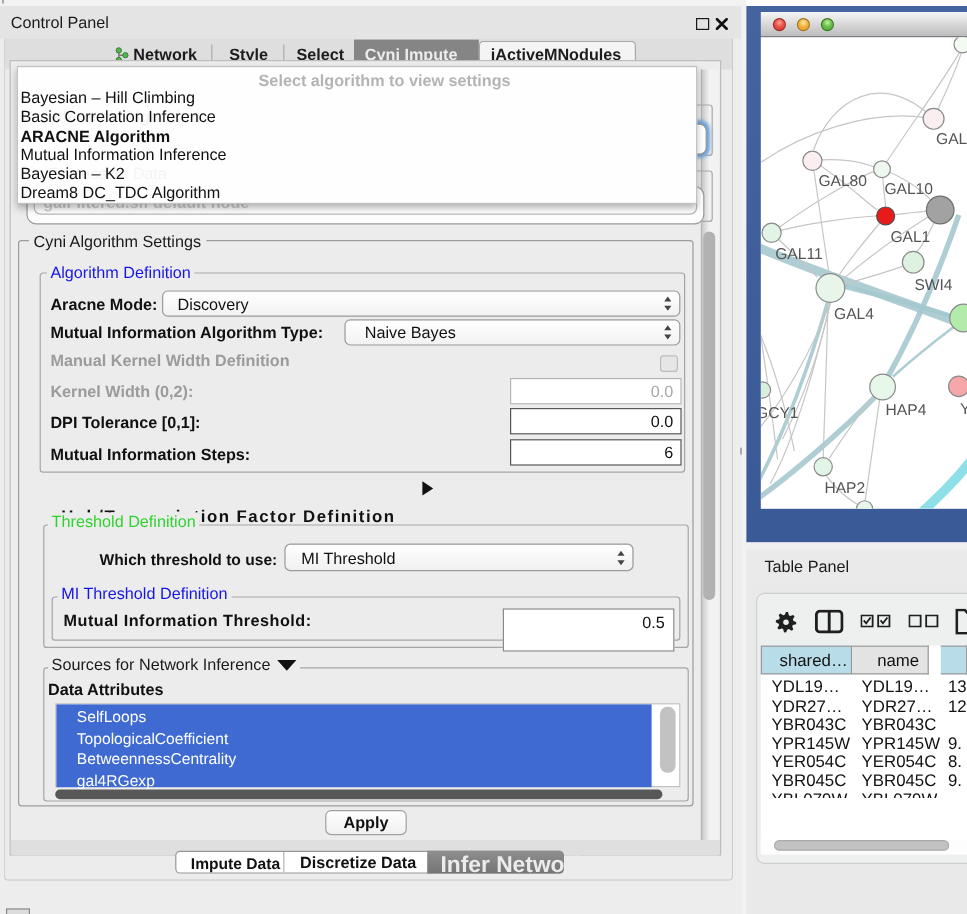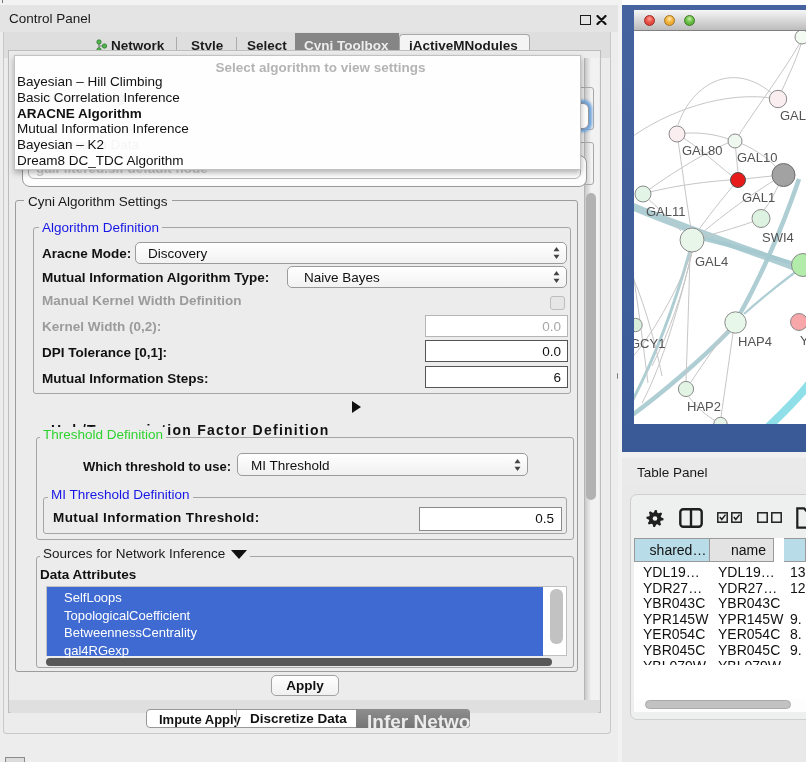--- a/index.html
+++ b/index.html
@@ -31,21 +31,21 @@
   <circle cx="4" cy="3" r="2.2" fill="#53b552" stroke="#2e7d2e" stroke-width="0.8"></circle>
   <circle cx="4" cy="11" r="2.2" fill="#53b552" stroke="#2e7d2e" stroke-width="0.8"></circle>
   <circle cx="9.5" cy="7" r="2.2" fill="#53b552" stroke="#2e7d2e" stroke-width="0.8"></circle>
 </svg>
 <div class="abs" style="left:111px;top:38px;font-size:13.5px;font-weight:bold;color:#1c1c1c;">Network</div>
 <div class="abs" style="left:176px;top:37px;width:1px;height:17px;background:#ababab;"></div>
 <div class="abs" style="left:191px;top:38px;font-size:13.5px;font-weight:bold;color:#1c1c1c;">Style</div>
 <div class="abs" style="left:236px;top:37px;width:1px;height:17px;background:#ababab;"></div>
 <div class="abs" style="left:247px;top:38px;font-size:13.5px;font-weight:bold;color:#1c1c1c;">Select</div>
 <div class="abs" style="left:295px;top:33px;width:104px;height:25px;background:#858585;"></div>
-<div class="abs" style="left:304px;top:38px;font-size:13.5px;font-weight:bold;color:#ededed;">Cyni Toolbox</div>
+<div class="abs" style="left:304px;top:38px;font-size:13.5px;font-weight:bold;color:#ededed;">Cyni Impute</div>
 <div class="abs" style="left:399px;top:34px;width:131px;height:24px;background:#f4f4f4;border:1px solid #a8a8a8;border-bottom:none;border-radius:4px 4px 0 0;"></div>
 <div class="abs" style="left:409px;top:38px;font-size:13.5px;font-weight:bold;color:#1c1c1c;">jActiveMNodules</div>
 
 <div class="abs" style="left:8px;top:50px;width:593px;height:663px;border:1px solid #bdbdbd;background:#ececec;"></div>
 
 <div class="abs" style="left:584px;top:58px;width:15px;height:652px;background:linear-gradient(to right,#cacaca,#f2f2f2 45%,#f2f2f2);border-left:1px solid #b5b5b5;"></div>
 <div class="abs" style="left:586px;top:193px;width:10px;height:307px;background:#b2b2b2;border-radius:5px;"></div>
 
 <div class="abs" style="left:300px;top:87px;width:294px;height:43px;border:1px solid #a8a8a8;border-radius:3px;"></div>
 <div class="abs" style="left:300px;top:142px;width:294px;height:43px;border:1px solid #a8a8a8;border-radius:3px;"></div>
@@ -103,39 +103,39 @@
 <div class="abs" style="left:251px;top:458px;font-size:13.5px;color:#111;">MI Threshold</div>
 <svg class="abs" style="left:513px;top:458px;" width="9" height="14" viewBox="0 0 9 14">
     <path d="M4.5 1 L7.5 5.2 L1.5 5.2 Z" fill="#444"></path>
     <path d="M4.5 13 L7.5 8.8 L1.5 8.8 Z" fill="#444"></path>
   </svg>
 
 <div class="abs" style="left:43px;top:497px;width:524px;height:37px;border:1px solid #a5a5a5;border-radius:3px;"></div>
 <div class="abs" style="left:48px;top:487px;background:#ececec;padding:0 3px;font-size:13.5px;color:#1616e6;">MI Threshold Definition</div>
 
 <div class="abs b" style="left:53px;top:510px;font-size:13.5px;letter-spacing:0.4px;color:#111;">Mutual Information Threshold:</div>
-<div class="abs" style="left:419px;top:507px;width:143px;height:24px;background:#fff;border:1px solid #8a8a8a;text-align:right;font-size:13.5px;color:#111;padding:3px 7px 0 0;">0.5</div>
+<div class="abs" style="left:419px;top:507px;width:143px;height:36px;background:#fff;border:1px solid #8a8a8a;text-align:right;font-size:13.5px;color:#111;padding:3px 7px 0 0;">0.5</div>
 
 <div class="abs" style="left:36px;top:556px;width:538px;height:112px;border:1px solid #a5a5a5;border-radius:3px;"></div>
 <div class="abs" style="left:40px;top:546px;background:#ececec;padding:0 3px;font-size:13.5px;color:#1a1a1a;">Sources for Network Inference <span style="display:inline-block;width:0;height:0;border-left:8px solid transparent;border-right:8px solid transparent;border-top:9px solid #111;vertical-align:middle;margin-left:2px;"></span></div>
 <div class="abs b" style="left:40px;top:567px;font-size:13.5px;color:#111;">Data Attributes</div>
 
 <div class="abs" style="left:46px;top:586px;width:521px;height:70px;background:#fff;border:1px solid #c0c0c0;"></div>
 <div class="abs" style="left:47px;top:587px;width:496px;height:69px;background:#3e6ad1;"></div>
 <div class="abs" style="left:64px;top:589px;font-size:13px;color:#fff;line-height:17.5px;">SelfLoops<br>TopologicalCoefficient<br>BetweennessCentrality<br>gal4RGexp</div>
 <div class="abs" style="left:550px;top:589px;width:13px;height:55px;background:#c2c2c2;border-radius:6px;"></div>
 
 <div class="abs" style="left:46px;top:658px;width:506px;height:8px;background:#585858;border-radius:4px;"></div>
 
 <div class="abs" style="left:9px;top:700px;width:591px;height:12.5px;background:#dfdfdf;border-radius:0 0 3px 3px;"></div>
 
 <div class="abs" style="left:271px;top:675px;width:68px;height:21px;background:linear-gradient(#ffffff,#f0f0f0);border:1px solid #a2a2a2;border-radius:5px;text-align:center;font-size:13.5px;font-weight:bold;color:#111;padding-top:2px;">Apply</div>
 
 <div class="abs" style="left:146px;top:709px;width:324px;height:19px;background:#fff;border:1px solid #989898;border-radius:4px;"></div>
-<div class="abs b" style="left:159px;top:712px;font-size:13px;color:#111;">Impute Apply</div>
+<div class="abs b" style="left:159px;top:712px;font-size:13px;color:#111;">Impute Data</div>
 <div class="abs" style="left:236px;top:710px;width:1px;height:17px;background:#b5b5b5;"></div>
 <div class="abs b" style="left:250px;top:711px;font-size:13.5px;color:#111;">Discretize Data</div>
 <div class="abs" style="left:356px;top:709px;width:114px;height:19px;background:linear-gradient(#8e8e8e,#757575);border-radius:0 4px 4px 0;"></div>
 <div class="abs b" style="left:367px;top:711px;font-size:19px;color:#ececec;">Infer Network</div>
 
 <div class="abs" style="left:5px;top:757px;width:20px;height:10px;background:#dcdcdc;border:1.5px solid #8a8a8a;"></div>
 
 <div class="abs" style="left:617px;top:373px;width:3px;height:6px;background:#7b7b7b;border-radius:1px;"></div>
 
 <div class="abs" style="left:14px;top:55px;width:567px;height:115px;background:#fefefe;border:1px solid #c2c2c2;box-shadow:0 3px 6px rgba(0,0,0,0.3);"></div>

